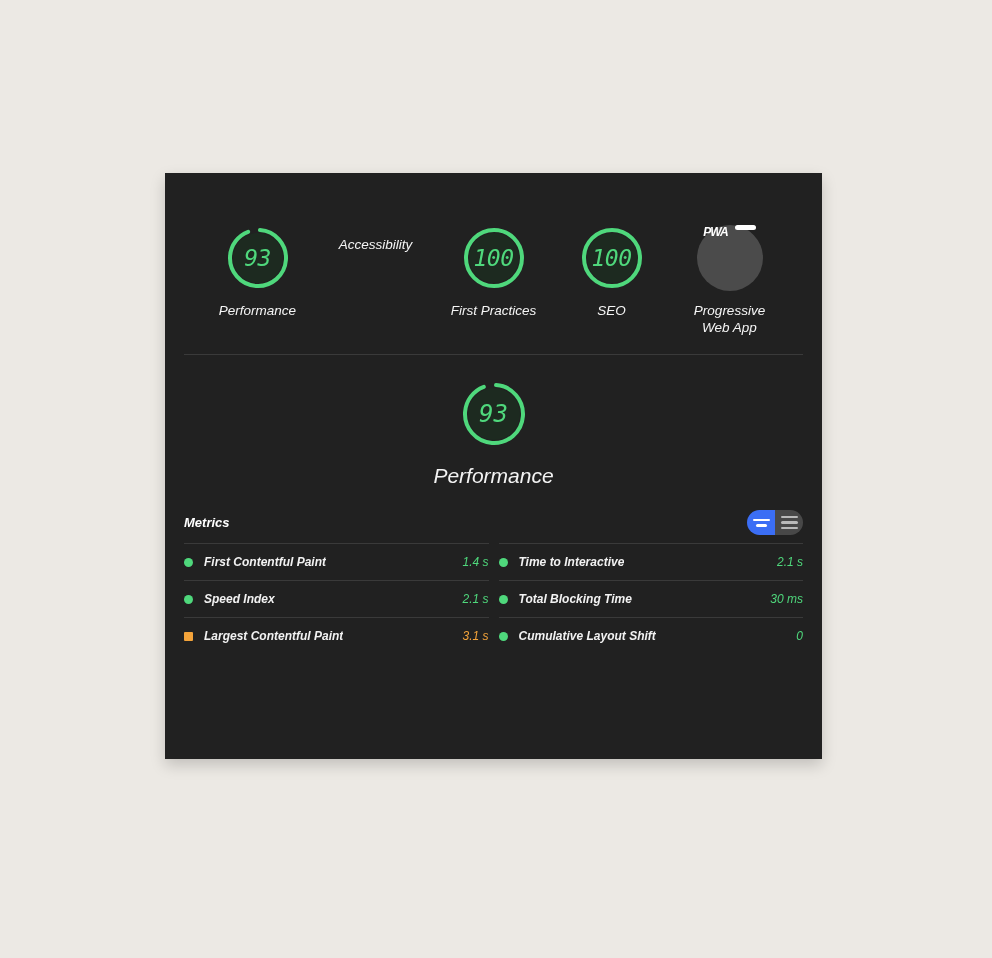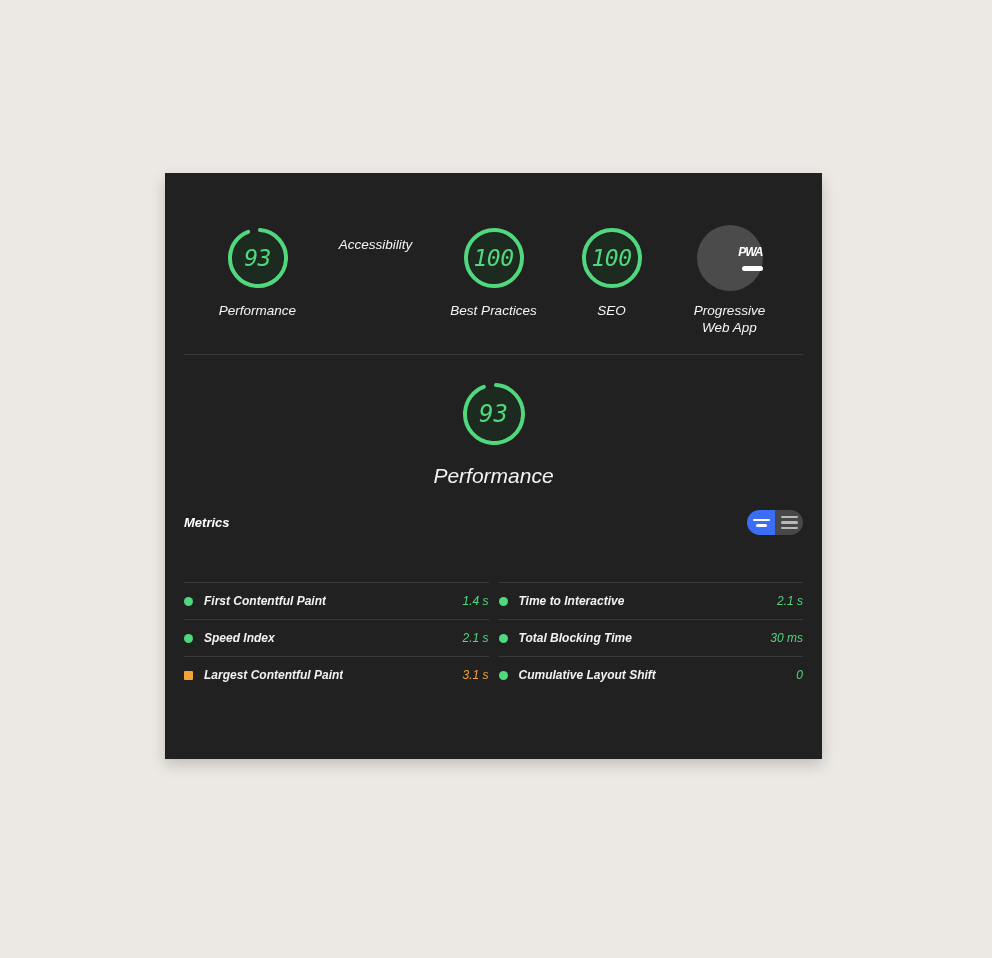--- a/index.html
+++ b/index.html
@@ -73,22 +73,22 @@
     color: #f5f5f5;
     text-align: center;
     max-width: 92px;
   }
   .pwa-badge {
     width: 66px;
     height: 66px;
     border-radius: 50%;
     background: #4b4b4b;
     display: flex;
-    flex-direction: column;
-    align-items: flex-end;
+    flex-direction: row;
+    align-items: flex-start;
     justify-content: center;
     gap: 7px;
   }
   .pwa-text {
     font-size: 12px;
     font-weight: bold;
     color: #ffffff;
     letter-spacing: -1px;
   }
   .pwa-dash {
@@ -208,21 +208,20 @@
   .bar {
     height: 2.5px;
     border-radius: 2px;
   }
   .toggle-seg.active .bar { background: #ffffff; }
   .toggle-seg.inactive .bar { background: #b9b9b9; }
 
   .metrics-grid {
     display: flex;
     gap: 10px;
-    margin-top: 39px;
   }
   .metrics-col {
     flex: 1;
     min-width: 0;
   }
   .metric-row {
     display: flex;
     align-items: center;
     height: 36px;
     border-top: 1px solid #3a3a3a;
@@ -288,21 +287,21 @@
       </div>
 
       <div class="gauge">
         <div class="gauge-ring">
           <svg viewBox="0 0 66 66">
             <circle cx="33" cy="33" r="25" fill="#1d2a20"></circle>
             <circle cx="33" cy="33" r="28" fill="none" stroke="#4fd87c" stroke-width="4"></circle>
           </svg>
           <span class="gauge-score" style="color:#4fd87c">100</span>
         </div>
-        <div class="gauge-label">Best Practices</div>
+        <div class="gauge-label">First Practices</div>
       </div>
 
       <div class="gauge">
         <div class="gauge-ring">
           <svg viewBox="0 0 66 66">
             <circle cx="33" cy="33" r="25" fill="#1d2a20"></circle>
             <circle cx="33" cy="33" r="28" fill="none" stroke="#4fd87c" stroke-width="4"></circle>
           </svg>
           <span class="gauge-score" style="color:#4fd87c">100</span>
         </div>

